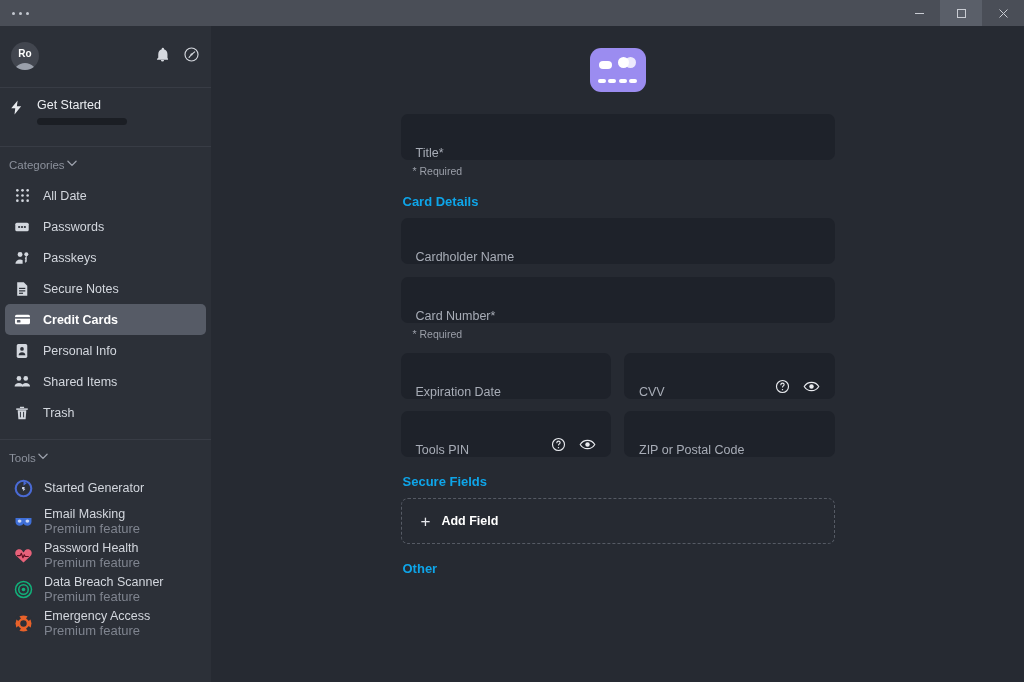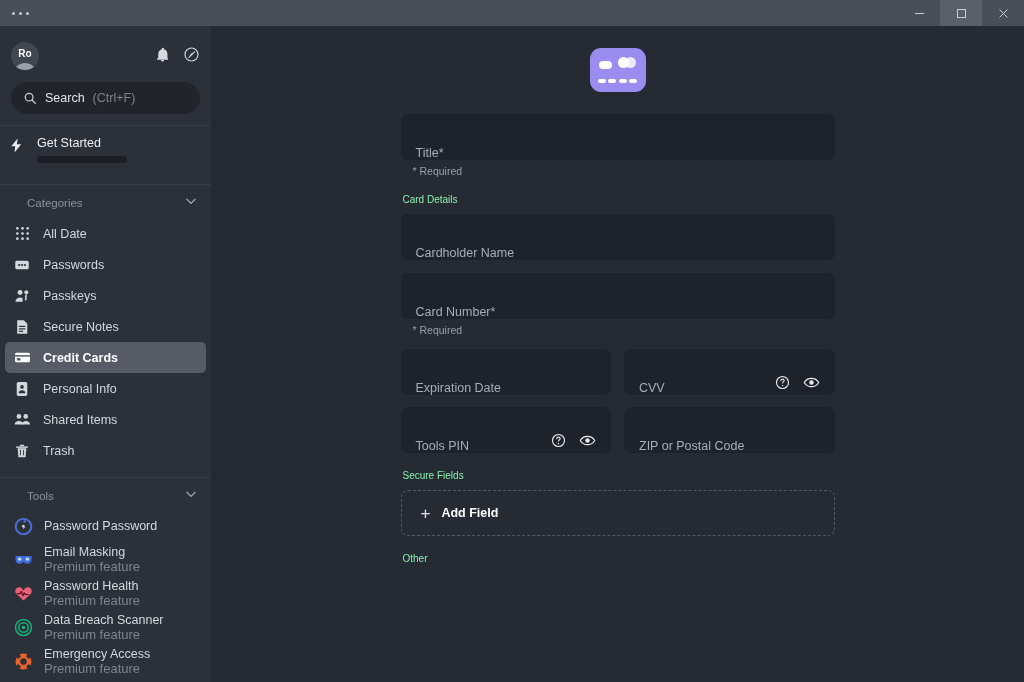--- a/index.html
+++ b/index.html
@@ -89,22 +89,22 @@
   .gs-body { flex: 1; }
   .gs-label { font-size: 12.5px; color: #eceef2; line-height: 15px; }
   .gs-track {
     margin-top: 5px;
     height: 7px; width: 90px; border-radius: 4px;
     background: #1b1e24;
   }
   .gs-fill { height: 100%; width: 0%; border-radius: 4px; background: #7c6ff0; }
 
   .sec-head {
-    display: flex; align-items: center; justify-content: space-between;
-    padding: 9px 13px 6px 27px;
+    display: flex; align-items: center; justify-content: flex-start;
+    padding: 9px 13px 6px 9px;
   }
   .sec-head .t { font-size: 11.5px; color: #8c919c; }
   .sec-head .chev { color: #9ca1ac; }
 
   .navlist { padding: 0 5px; }
   .navitem {
     display: flex; align-items: center; gap: 12px;
     height: 31px; padding: 0 8px;
     border-radius: 5px;
     color: #c2c6cf;
@@ -161,21 +161,21 @@
     border-radius: 7px;
     height: 46px;
     display: flex; align-items: flex-end;
     padding: 0 15px;
     position: relative;
   }
   .field .fph { font-size: 12.5px; color: #a8adb7; }
   .field .ficons { margin-left: auto; display: flex; align-items: center; gap: 13px; color: #e9ebef; }
   .req { font-size: 10.5px; color: #9b9fa9; padding: 5px 0 0 12px; }
   .sec-title {
-    font-size: 10px; font-weight: normal; color: #86efac;
+    font-size: 13px; font-weight: bold; color: #0ea5e9;
     margin: 17px 0 9px 2px;
   }
   .gap { height: 13px; }
   .grid2 { display: flex; gap: 13px; }
   .grid2 > .field { flex: 1; }
   .row-gap { height: 12px; }
 
   .addfield {
     height: 46px;
     border: 1.5px dashed #555a64;
@@ -238,28 +238,20 @@
             <span class="ic">
               <svg width="17" height="17" viewBox="0 0 24 24" fill="none" stroke="currentColor" stroke-width="1.6">
                   <circle cx="12" cy="12" r="9.2"></circle>
                   <path d="M12 12 L16.5 8.2 M12 12 L8.6 16.2" stroke-linecap="round"></path>
                   <circle cx="12" cy="12" r="1.5" fill="currentColor" stroke="none"></circle>
                 </svg>
             </span>
           </div>
         </div>
 
-        <div class="search">
-          <svg width="14" height="14" viewBox="0 0 24 24" fill="none" stroke="currentColor" stroke-width="2.2">
-              <circle cx="10.5" cy="10.5" r="6.6"></circle>
-              <line x1="15.4" y1="15.4" x2="21" y2="21" stroke-linecap="round"></line>
-            </svg>
-          <span class="ph">Search</span>
-          <span class="hint">(Ctrl+F)</span>
-        </div>
       </div>
 
       <div class="sb-div"></div>
 
       <div class="getstarted">
         <span class="gs-ic">
           <svg width="17" height="17" viewBox="0 0 24 24" fill="currentColor">
               <path d="M13.6 2 4.6 13.2h5.6L9.2 22l9.4-11.6h-6.1z"></path>
             </svg>
         </span>
@@ -400,21 +392,21 @@
 
         <div class="toolitem">
           <span class="tic">
             <svg width="19" height="19" viewBox="0 0 20 20">
                 <circle cx="10" cy="10" r="8.2" fill="none" stroke="#4a6ad4" stroke-width="2.2"></circle>
                 <path d="M10 4.6 L10 2 L13.4 4.6 L10 7.2z" fill="#4a6ad4"></path>
                 <path d="M8.6 8.4h2.8l-.8 1.5 1.4.6-2.6 2.4.5-1.9-1.5-.4z" fill="#cdd4e8"></path>
               </svg>
           </span>
           <span class="tbody">
-            <span class="tl">Password Password</span>
+            <span class="tl">Started Generator</span>
           </span>
         </div>
 
         <div class="toolitem">
           <span class="tic">
             <svg width="19" height="19" viewBox="0 0 20 20">
                 <path d="M1.6 6.4h16.8v4.2c0 2.4-2 4-4.3 4-1.9 0-3.2-1-4.1-2.4-.9 1.4-2.2 2.4-4.1 2.4-2.3 0-4.3-1.6-4.3-4z" fill="#3f6fd8"></path>
                 <ellipse cx="5.9" cy="9.6" rx="2" ry="1.6" fill="#c9d6f5"></ellipse>
                 <ellipse cx="14.1" cy="9.6" rx="2" ry="1.6" fill="#c9d6f5"></ellipse>
               </svg>

